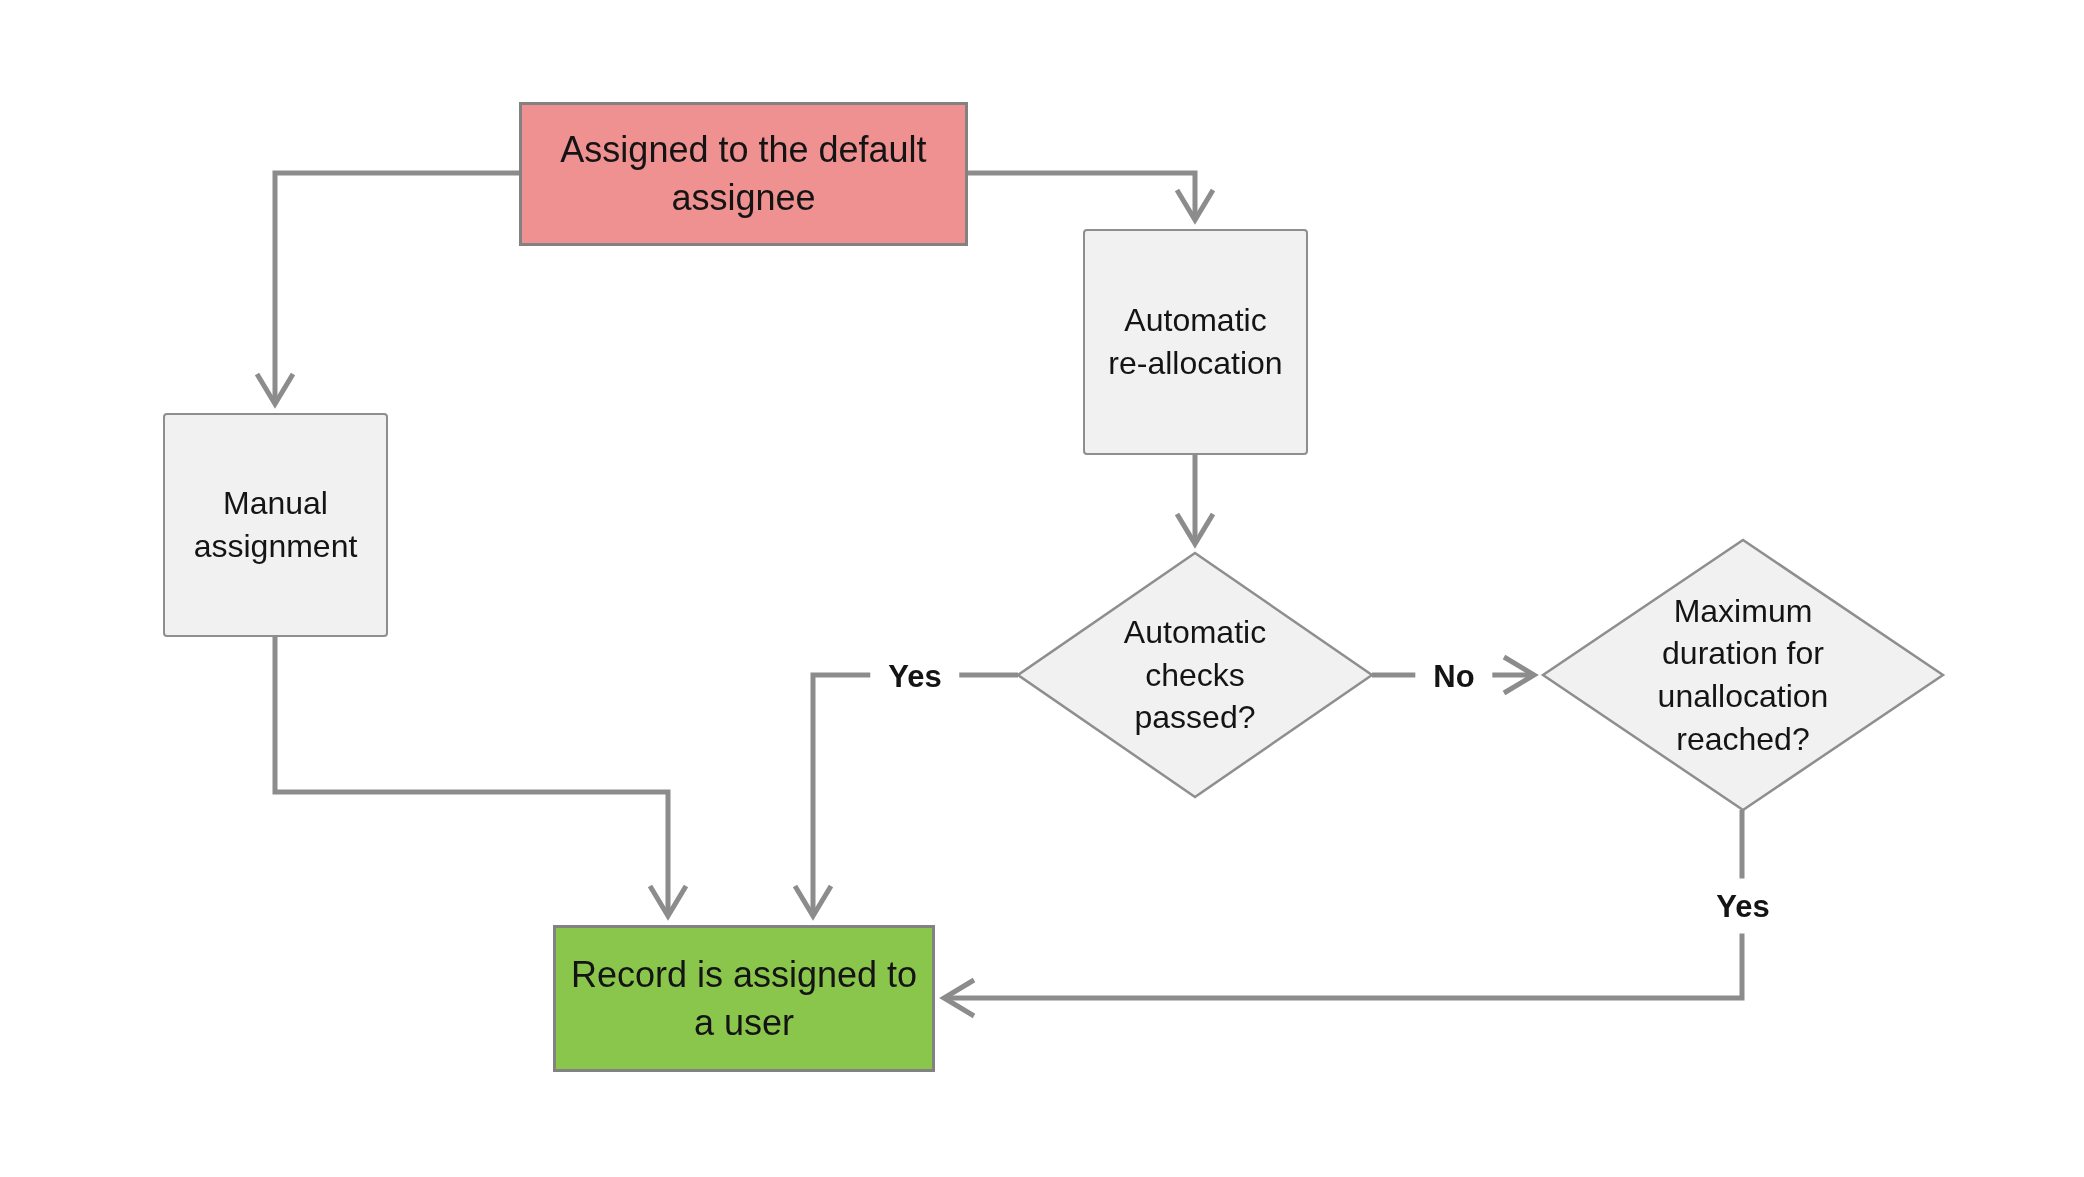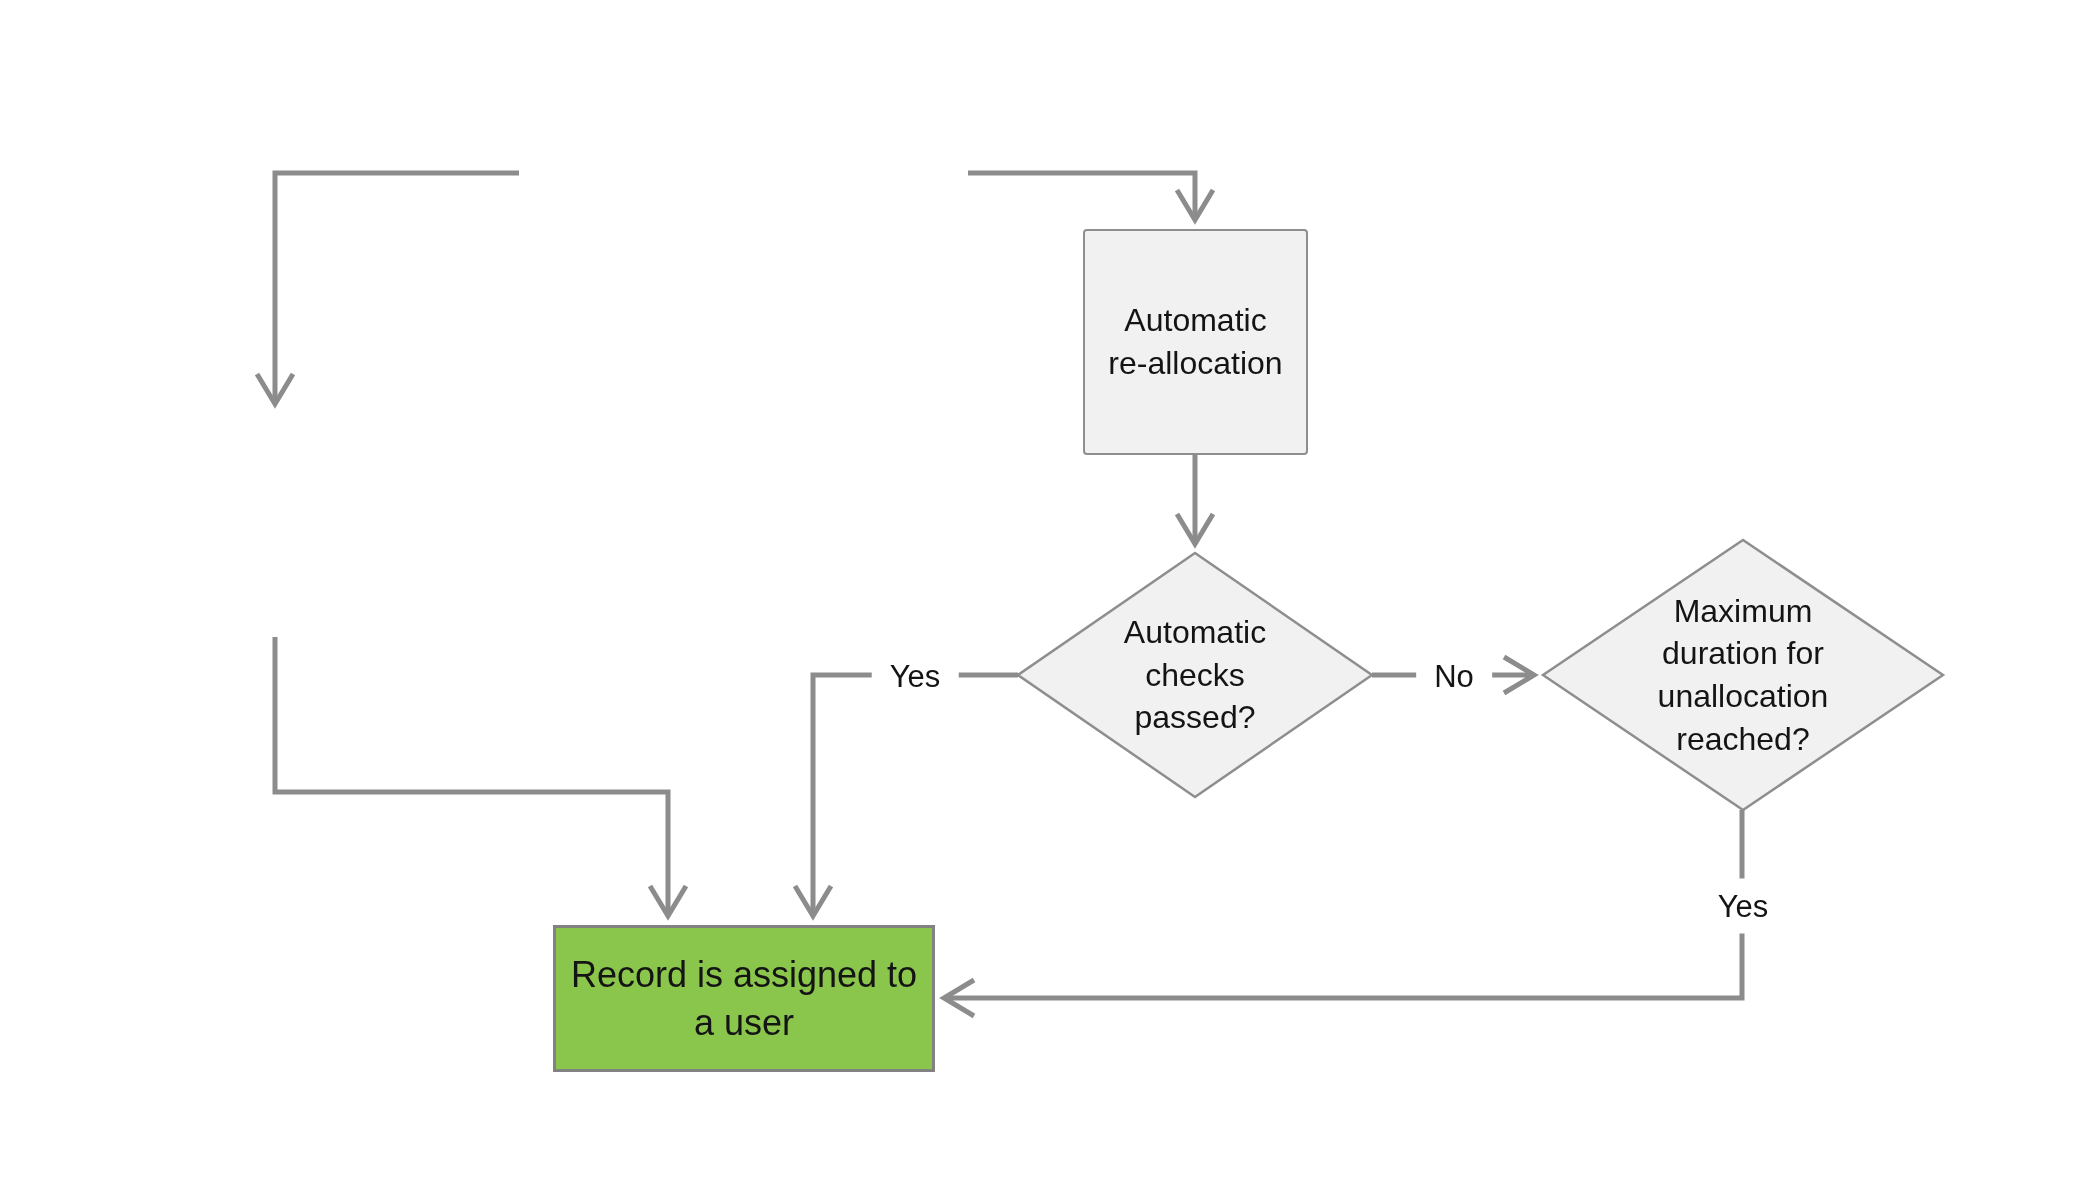--- a/index.html
+++ b/index.html
@@ -82,21 +82,21 @@
     text-align: center;
     font-size: 32px;
     background: transparent;
   }
 
   .edge-label {
     position: absolute;
     z-index: 3;
     transform: translate(-50%, -50%);
     background: var(--background);
-    font-weight: normal;
+    font-weight: bold;
     font-size: 31px;
     padding: 6px 18px;
     line-height: 1;
   }
   .edge-label.vertical { padding: 12px 12px; }
 </style>
 </head>
 <body>
 
 <div class="canvas">
@@ -119,21 +119,29 @@
 
     <path class="edge" d="M 1018 675 H 813 V 916" marker-end="url(#arrow)"></path>
 
     <path class="edge" d="M 275 637 V 792 H 668 V 916" marker-end="url(#arrow)"></path>
 
     <path class="edge" d="M 1372 675 H 1534" marker-end="url(#arrow)"></path>
 
     <path class="edge" d="M 1742 810 V 998 H 944" marker-end="url(#arrow)"></path>
   </svg>
 
+  <div class="node rect pink" style="left:519px; top:102px; width:449px; height:144px;">
+    <span class="node-label">Assigned to the default
+assignee</span>
+  </div>
 
+  <div class="node rounded" style="left:163px; top:413px; width:225px; height:224px;">
+    <span class="node-label">Manual
+assignment</span>
+  </div>
 
   <div class="node rounded" style="left:1083px; top:229px; width:225px; height:226px;">
     <span class="node-label">Automatic
 re-allocation</span>
   </div>
 
   <div class="diamond-label" style="left:1045px; top:565px; width:300px; height:220px;">
     <span class="node-label">Automatic
 checks
 passed?</span>

